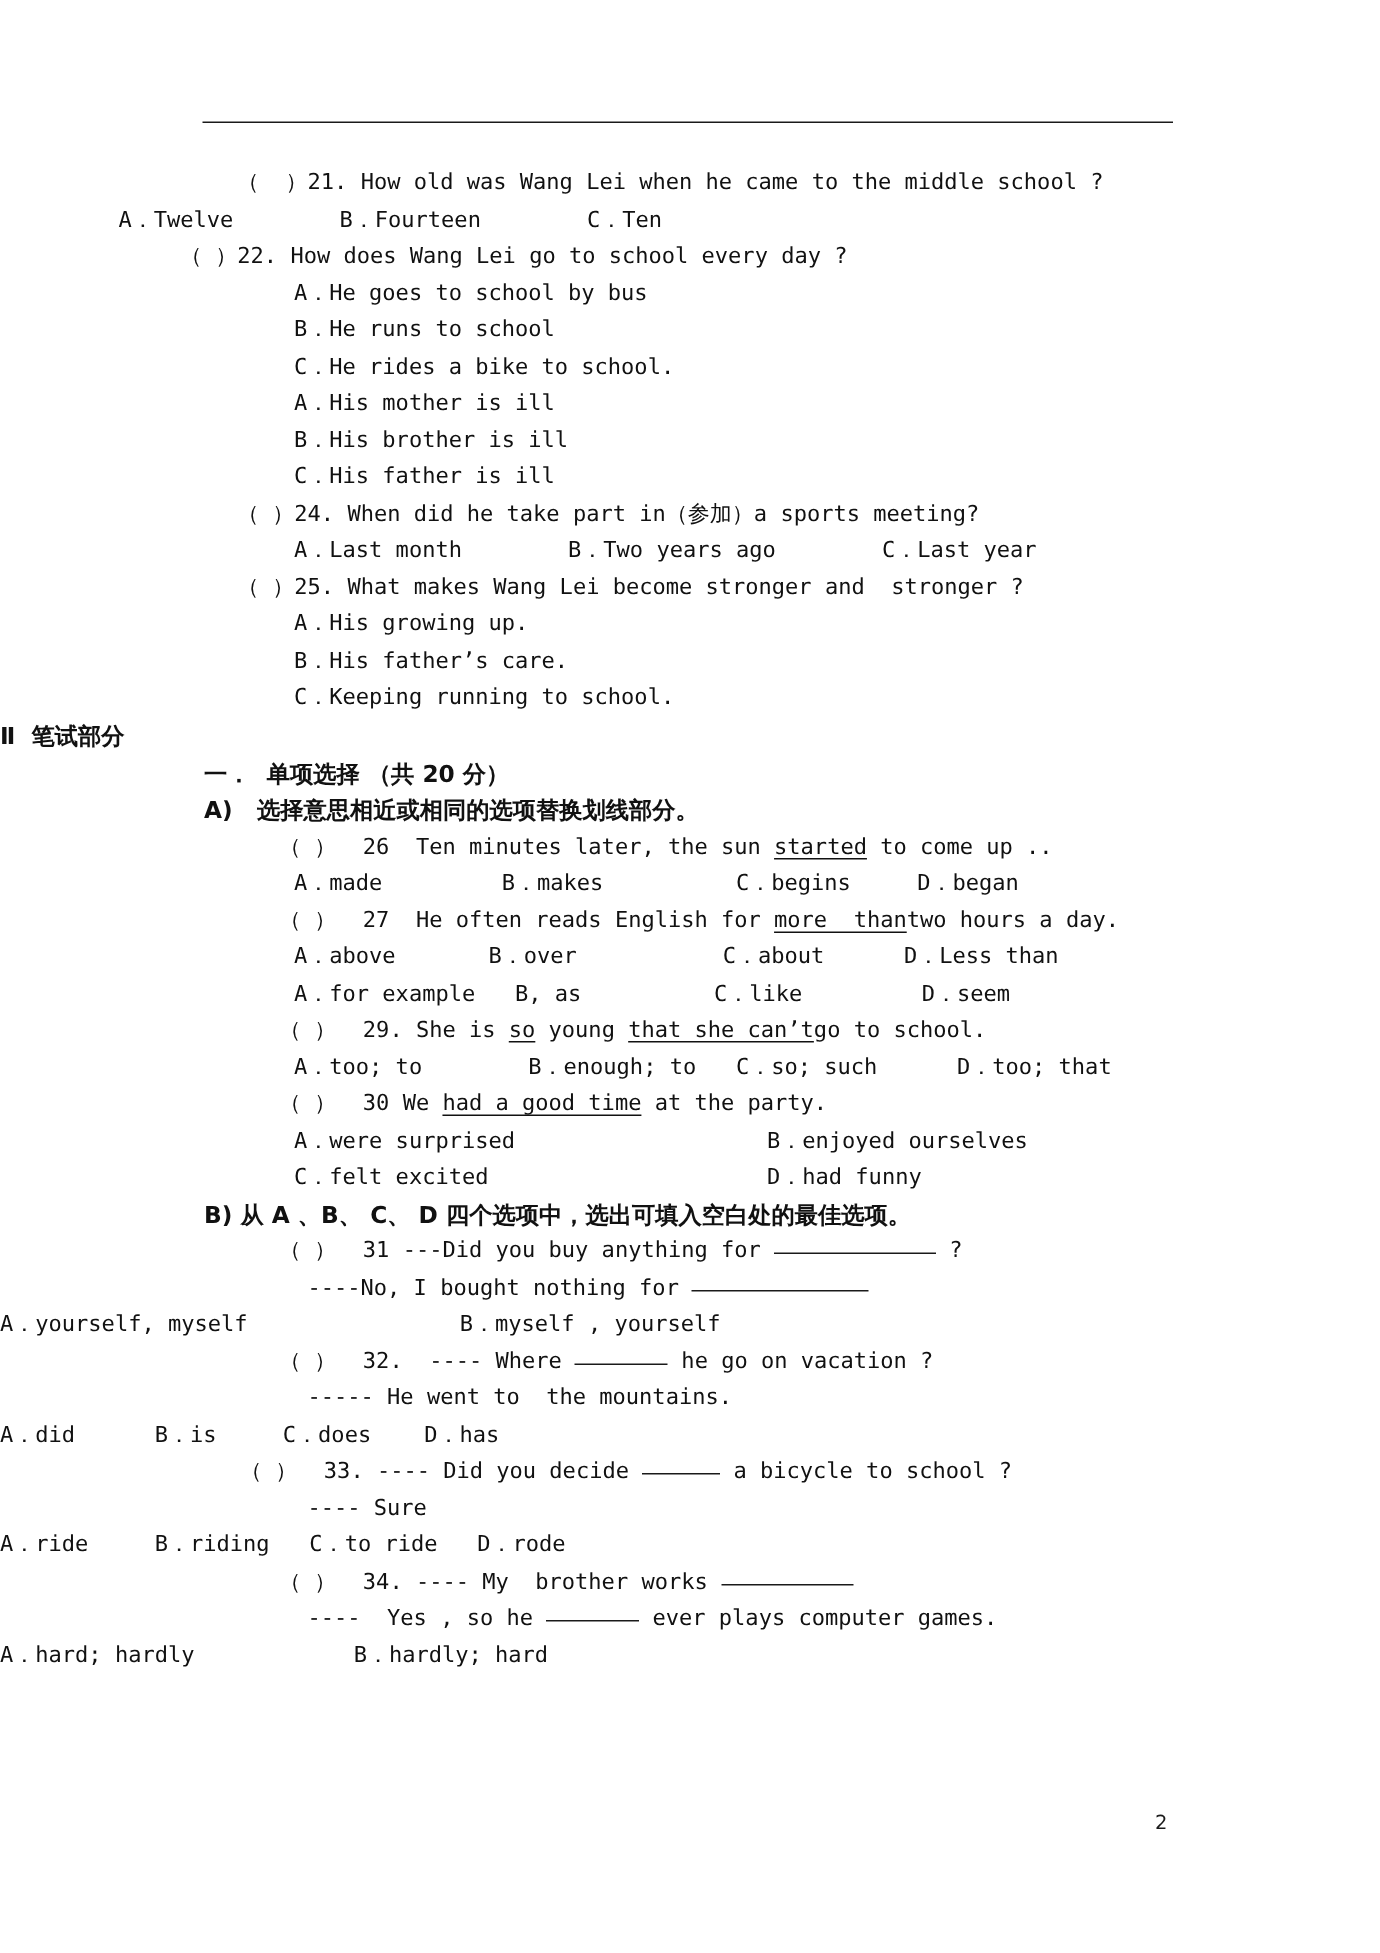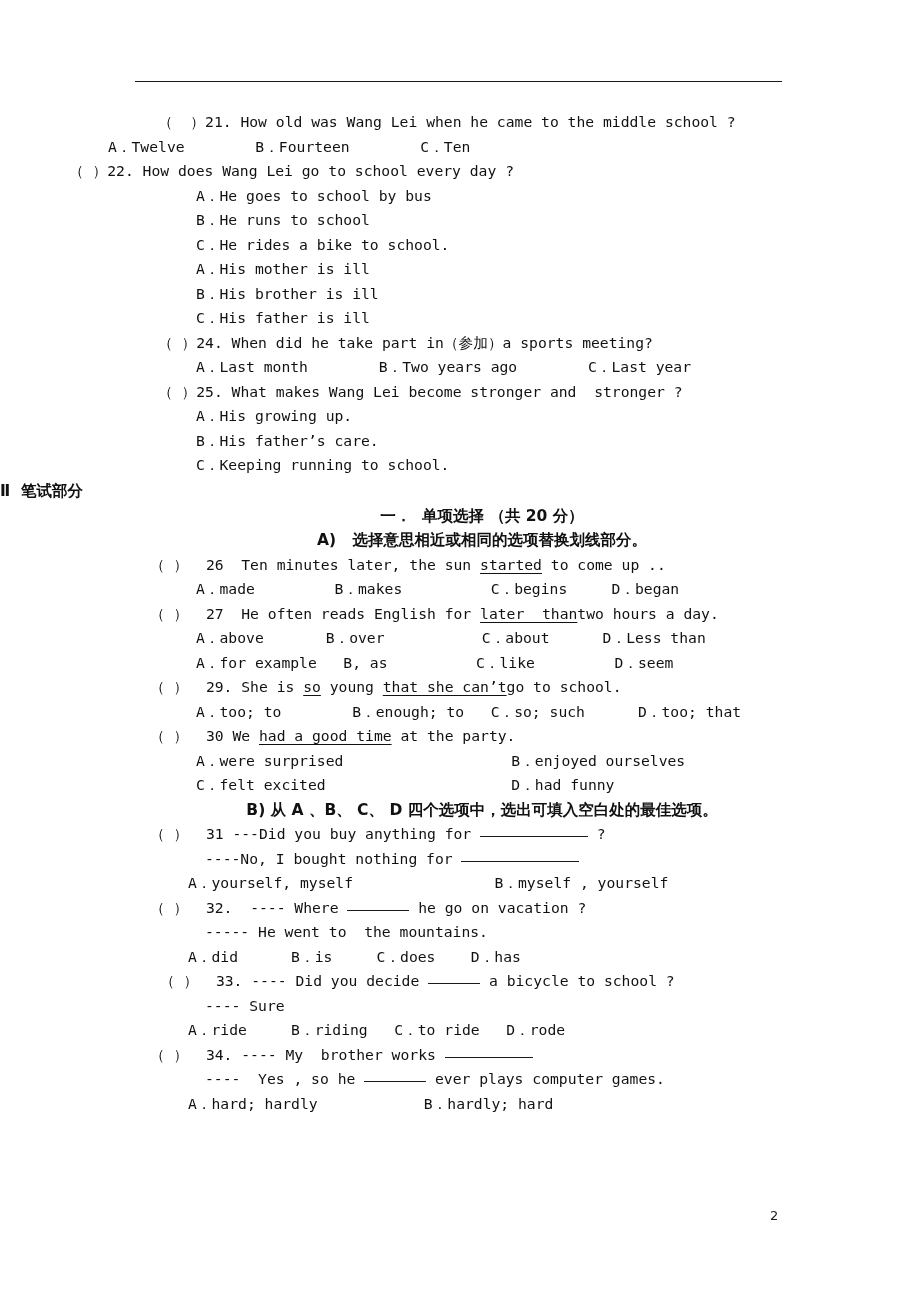--- a/index.html
+++ b/index.html
@@ -37,36 +37,35 @@
   .ln {
     font-size: 14.7px;
     line-height: 24.5px;
     white-space: pre;
     letter-spacing: 0px;
     margin: 0;
     padding: 0;
   }
   
   .i-a { padding-left: 158px; }   
-  .i-b { padding-left: 69px; }   
-  .i-c { padding-left: 108px; }   
+  .i-b { padding-left: 120px; }   
+  .i-c { padding-left: 79px; }   
   .i-d { padding-left: 196px; }   
-  .i-e { padding-left: 150px; }   
+  .i-e { padding-left: 150px; margin-left: 36px; }   
   .i-f { padding-left: 136px; }   
-  .i-g { padding-left: 188px; }   
+  .i-g { }   
   .i-h { padding-left: 205px; }   
   .i-i { padding-left: 160px; }   
 
   .cn {
     font-family: "DejaVu Sans", "Liberation Sans", sans-serif;
     font-weight: bold;
     font-size: 15.5px;
     line-height: 24.5px;
     white-space: pre;
-    text-align: center;
   }
   .center-head {
     font-family: "DejaVu Sans", "Liberation Sans", sans-serif;
     font-weight: bold;
     font-size: 15.5px;
     line-height: 26px;
     white-space: pre;
     padding-left: 0;
     width: 920px;
   }
@@ -123,21 +122,21 @@
     <div class="ln i-d">C．Keeping running to school.</div>
 
     <div class="center-head">Ⅱ  笔试部分</div>
 
     <div class="cn i-f">一．  单项选择 （共 20 分）</div>
     <div class="cn i-f">A)   选择意思相近或相同的选项替换划线部分。</div>
 
     <div class="ln i-e"><span>（ ）</span>  <span>26</span>  <span>Ten minutes later, the sun </span><span class="ul">started</span><span> to come up ..</span></div>
     <div class="ln i-d">A．made         B．makes          C．begins     D．began</div>
 
-    <div class="ln i-e"><span>（ ）</span>  <span>27</span>  <span>He often reads English for </span><span class="ul">later  than</span><span>two hours a day.</span></div>
+    <div class="ln i-e"><span>（ ）</span>  <span>27</span>  <span>He often reads English for </span><span class="ul">more  than</span><span>two hours a day.</span></div>
     <div class="ln i-d">A．above       B．over           C．about      D．Less than</div>
 
     <div class="ln i-d">A．for example   B, as          C．like         D．seem</div>
 
     <div class="ln i-e"><span>（ ）</span>  <span>29.</span> <span>She is </span><span class="ul">so</span><span> young </span><span class="ul">that she can’t</span><span>go to school.</span></div>
     <div class="ln i-d">A．too; to        B．enough; to   C．so; such      D．too; that</div>
 
     <div class="ln i-e"><span>（ ）</span>  <span>30</span> <span>We </span><span class="ul">had a good time</span><span> at the party.</span></div>
     <div class="ln i-d">A．were surprised                   B．enjoyed ourselves</div>
     <div class="ln i-d">C．felt excited                     D．had funny</div>

